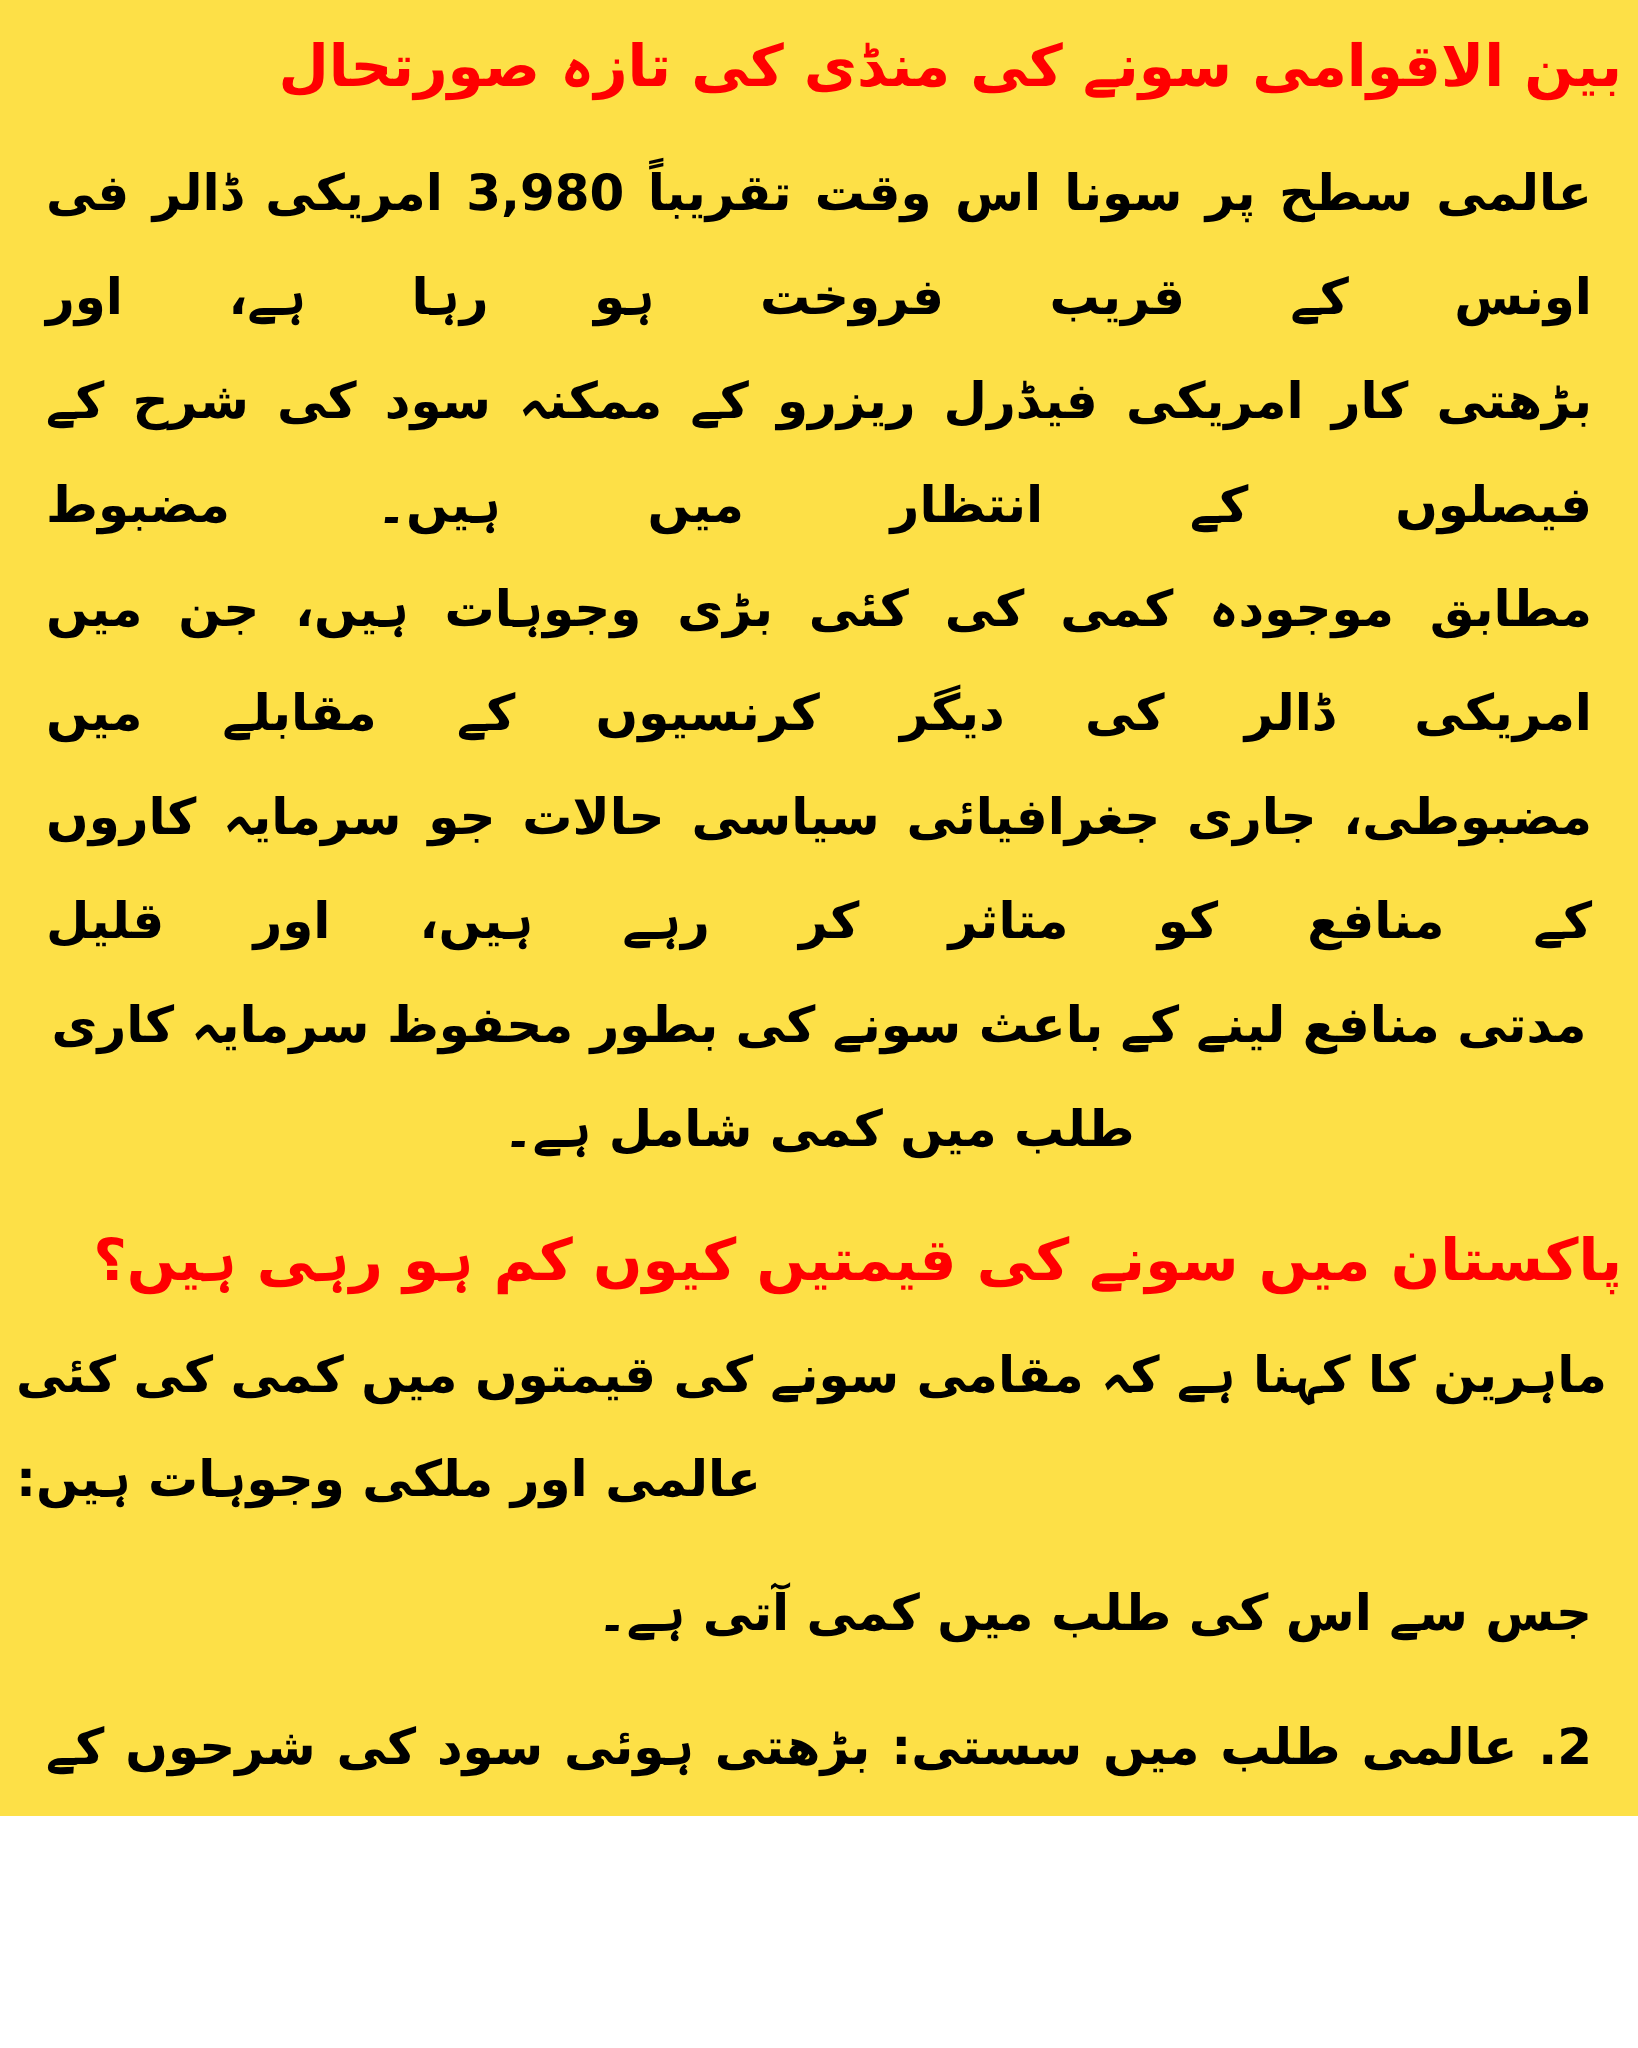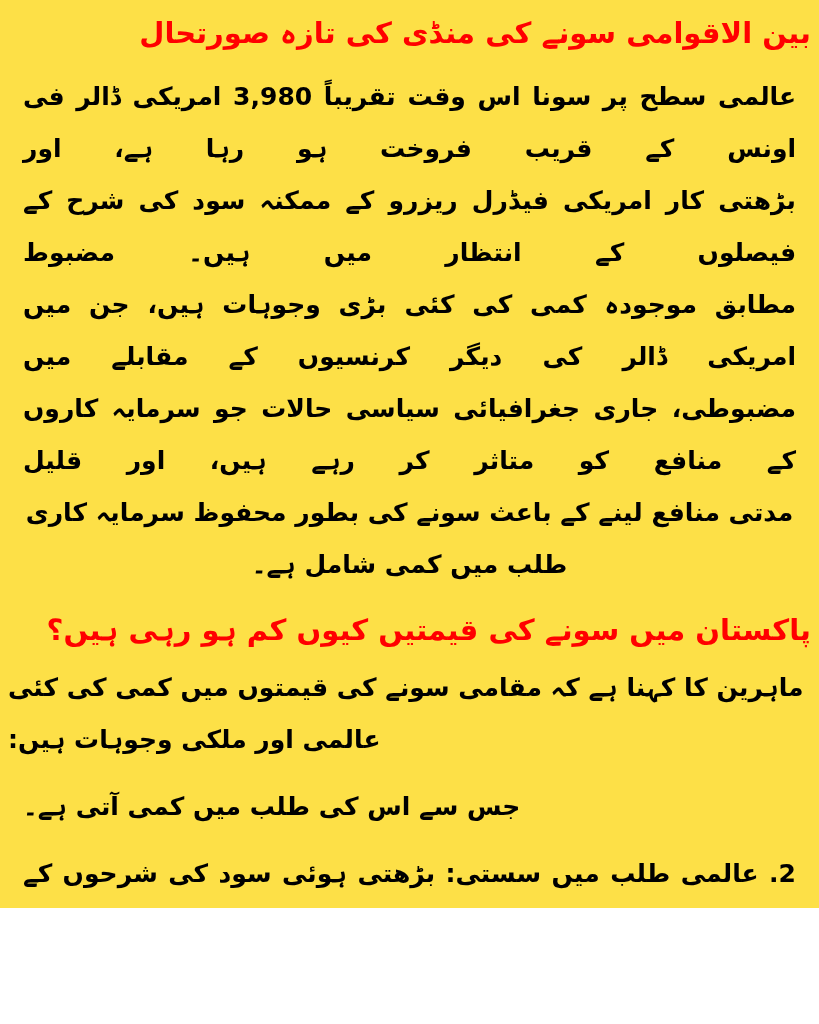--- a/index.html
+++ b/index.html
@@ -33,21 +33,21 @@
   .heading-mid { line-height: 48px; margin: 0 0 8px 0; }
   .line {
     font-size: 25px;
     line-height: 52px;
     white-space: normal;
   }
   .justify {
     text-align: justify;
     text-align-last: justify;
   }
-  .center { text-align: left; }
+  .center { text-align: right; }
   .left   { text-align: center; }
   .right  { text-align: left; }
   .para, .list-item { margin: 15px; }
 </style>
 </head>
 <body>
 
 <div class="page">
 
   <h1 class="heading heading-top">بین الاقوامی سونے کی منڈی کی تازہ صورتحال</h1>

